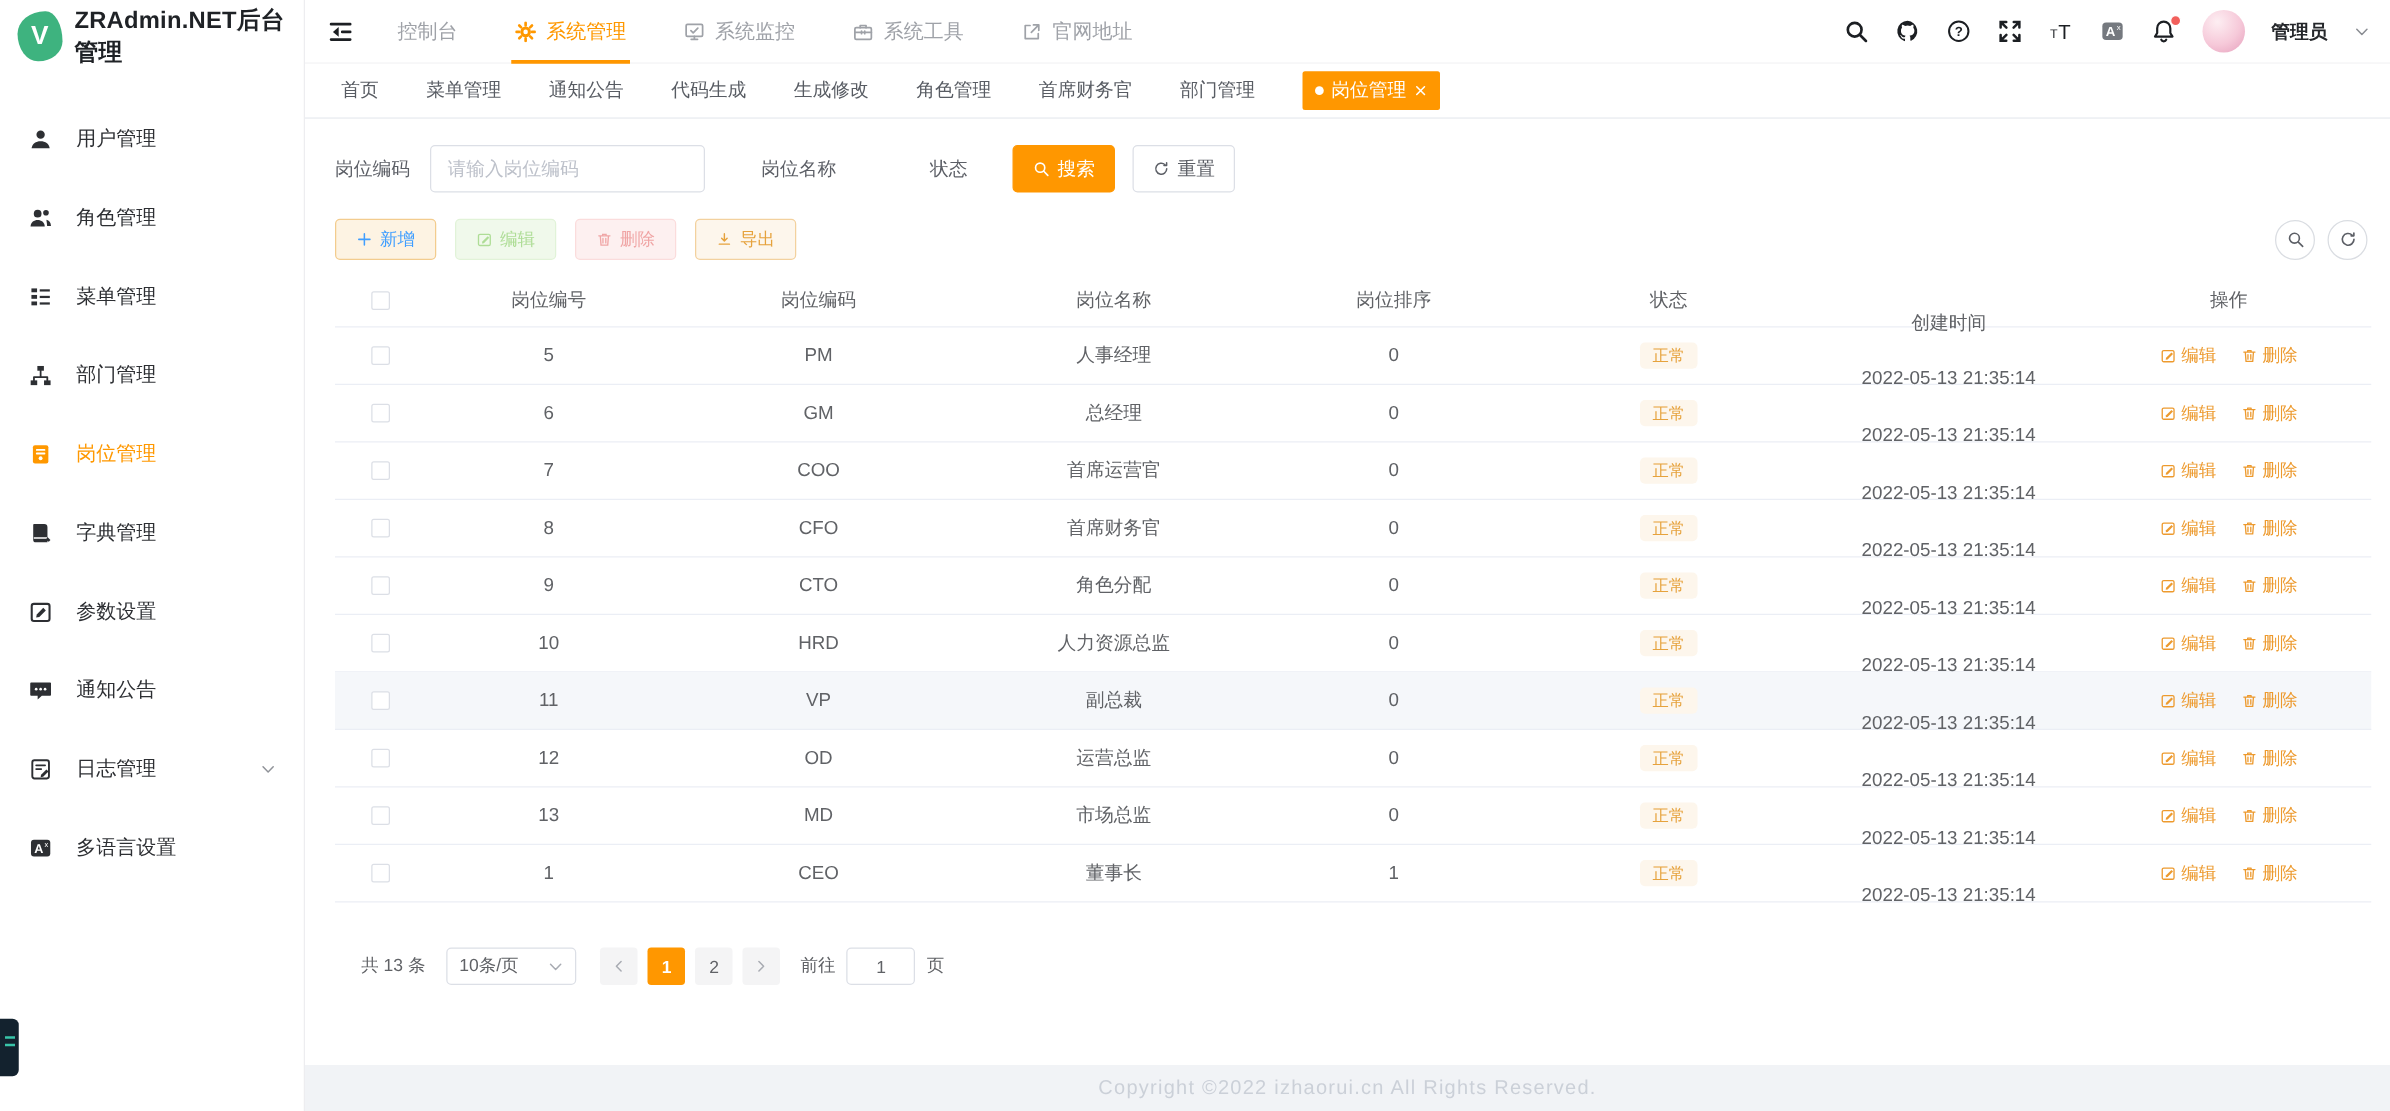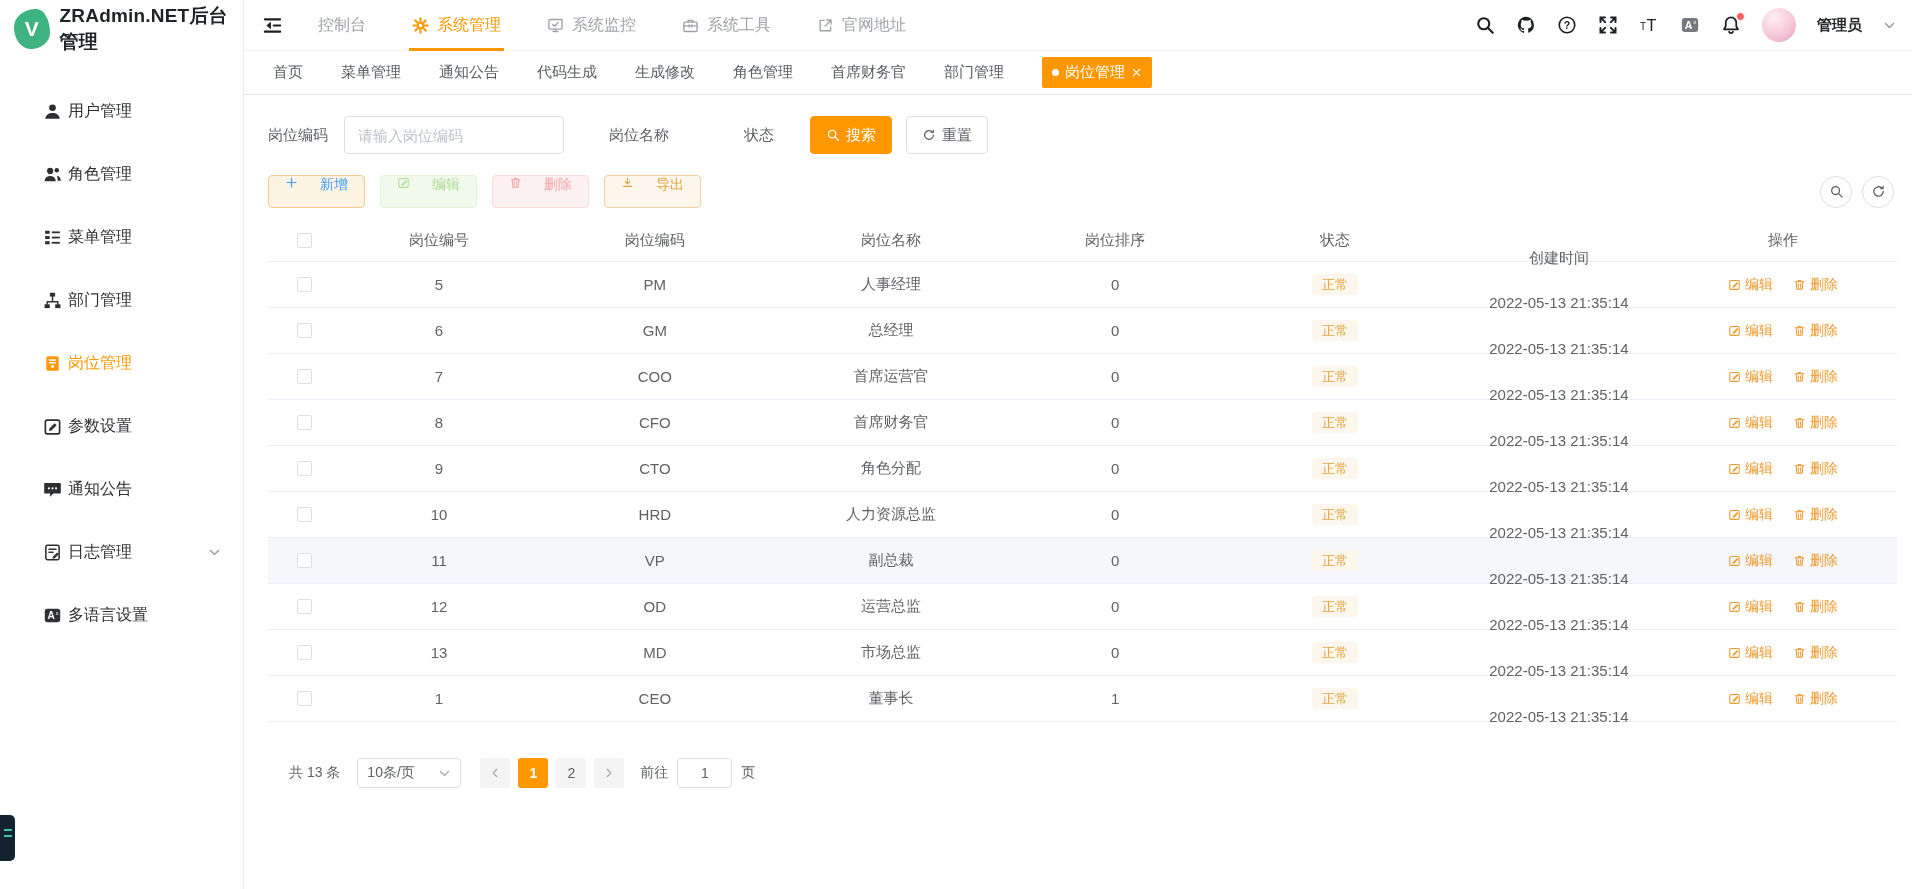--- a/index.html
+++ b/index.html
@@ -8,21 +8,21 @@
   .app { display:flex; width:100%; height:100%; position:relative; }
 
   
   .sidebar { width:244px; flex-shrink:0; background:#fff; border-right:1px solid #ededf0; position:relative; z-index:3; }
   .logo-row { height:58px; display:flex; align-items:center; padding-left:14px; gap:10px; }
   .logo-blob { width:40px; height:40px; background:#3eb37f; color:#fff; font-weight:bold; font-size:21px;
     display:flex; align-items:center; justify-content:center;
     border-radius:62% 38% 54% 46% / 45% 60% 40% 55%; }
   .app-title { font-size:19px; font-weight:700; color:#1f2226; letter-spacing:.2px; }
   .side-menu { padding-top:22px; }
-  .side-item { height:63px; display:flex; align-items:center; padding-left:43px; gap:6px;
+  .side-item { height:63px; display:flex; align-items:center; padding-left:23px; gap:19px;
     font-size:16px; color:#2d2f33; cursor:pointer; }
   .side-item .icon { display:flex; }
   .side-item .icon svg { width:19px; height:19px; }
   .side-item.active { color:#ff9800; }
   .side-caret { margin-left:auto; margin-right:22px; color:#909399; }
   .side-caret svg { width:13px !important; height:13px !important; }
 
   .drawer-handle { position:absolute; left:0; top:815px; width:15px; height:46px;
     background:#13222e; border-radius:0 5px 5px 0; z-index:9; padding-top:10px; }
   .drawer-handle i { display:block; width:8px; height:2px; background:#39c5a9; margin:4px auto; }
@@ -81,21 +81,21 @@
   .select-box .icon, .size-select .icon { color:#a8abb2; display:flex; }
   .select-box svg, .size-select svg { width:13px; height:13px; }
   .btn { display:flex; align-items:center; gap:6px; border-radius:4px; cursor:pointer;
     font-size:15px; white-space:nowrap; }
   .btn svg { width:14px; height:14px; }
   .btn-search { height:38px; padding:0 15px; margin-left:36px; background:#ff9700; color:#fff; border:1px solid #ff9700; }
   .btn-reset { height:38px; padding:0 15px; margin-left:14px; background:#fff; color:#5c5f66; border:1px solid #dcdfe6; }
 
   .toolbar { display:flex; align-items:center; margin-top:21px; }
   .tb-btn { height:33px; padding:0 16px; border-radius:4px; font-size:14px; display:flex;
-    gap:22px; margin-right:15px; border:1px solid; cursor:pointer; }
+    align-items:center; gap:6px; margin-right:15px; border:1px solid; cursor:pointer; }
   .tb-btn svg { width:13px; height:13px; }
   .tb-add    { background:#fdf3e3; border-color:#f3cc8e; color:#409eff; }
   .tb-edit   { background:#f0f9eb; border-color:#e1f3d8; color:#aedd96; }
   .tb-del    { background:#fdf0f0; border-color:#fbdcdc; color:#f0a5a5; }
   .tb-export { background:#fdf6ec; border-color:#f3d19e; color:#e6a23c; }
   .toolbar-right { margin-left:auto; display:flex; gap:10px; margin-right:3px; }
   .circle-btn { width:32px; height:32px; border-radius:50%; border:1px solid #dadde2; background:#fff;
     display:flex; align-items:center; justify-content:center; color:#5c5f66; cursor:pointer; }
   .circle-btn svg { width:15px; height:15px; }
 
@@ -201,20 +201,30 @@
               <rect x="2.8" y="1.8" width="10.4" height="12.4" rx="1.4" fill="currentColor"></rect>
               <path d="M5.4 5h5.2M5.4 7.4h5.2" stroke="#fff" stroke-width="1.2" stroke-linecap="round"></path>
               <circle cx="8" cy="10.6" r="1.3" fill="#fff"></circle>
             </svg>
           </span>
           <span>岗位管理</span>
         </div>
         <div class="side-item">
           <span class="icon " style="display: flex;">
             <svg viewBox="0 0 16 16">
+              <path d="M3.6 1.8h6.8a2.2 2.2 0 0 1 2.2 2.2v10.2H4.8a1.8 1.8 0 0 1-1.8-1.8V2.4a.6.6 0 0 1 .6-.6z" fill="currentColor"></path>
+              <path d="M3.4 11.3h9.2" stroke="#fff" stroke-width="1.1"></path>
+              <path d="M12.6 10.6l2 2-1.1 1.2-2-1.2z" fill="currentColor"></path>
+            </svg>
+          </span>
+          <span>字典管理</span>
+        </div>
+        <div class="side-item">
+          <span class="icon " style="display: flex;">
+            <svg viewBox="0 0 16 16">
               <rect x="2" y="2.6" width="12" height="11.6" rx="1.5" stroke="currentColor" fill="none" stroke-linecap="round" stroke-linejoin="round" stroke-width="1.4"></rect>
               <path d="M5.4 9.7l4.4-4.4 1.7 1.7-4.4 4.4-2.1.4z" fill="currentColor"></path>
             </svg>
           </span>
           <span>参数设置</span>
         </div>
         <div class="side-item">
           <span class="icon " style="display: flex;">
             <svg viewBox="0 0 16 16">
               <path d="M1.6 2.6h12.8a.6.6 0 0 1 .6.6v7.6a.6.6 0 0 1-.6.6H8.8L6 14v-2.6H1.6a.6.6 0 0 1-.6-.6V3.2a.6.6 0 0 1 .6-.6z" fill="currentColor"></path>
@@ -828,15 +838,18 @@
               </svg>
             </span>
           </div>
         <span class="goto-label">前往</span>
         <input class="goto-input" value="1" style="">
         <span class="goto-unit">页</span>
       </div>
 
     </div>
 
+    <footer class="footer">
+      <span>Copyright ©2022 izhaorui.cn All Rights Reserved.</span>
+    </footer>
 
   </div>
 </div>
 
 </body></html>

